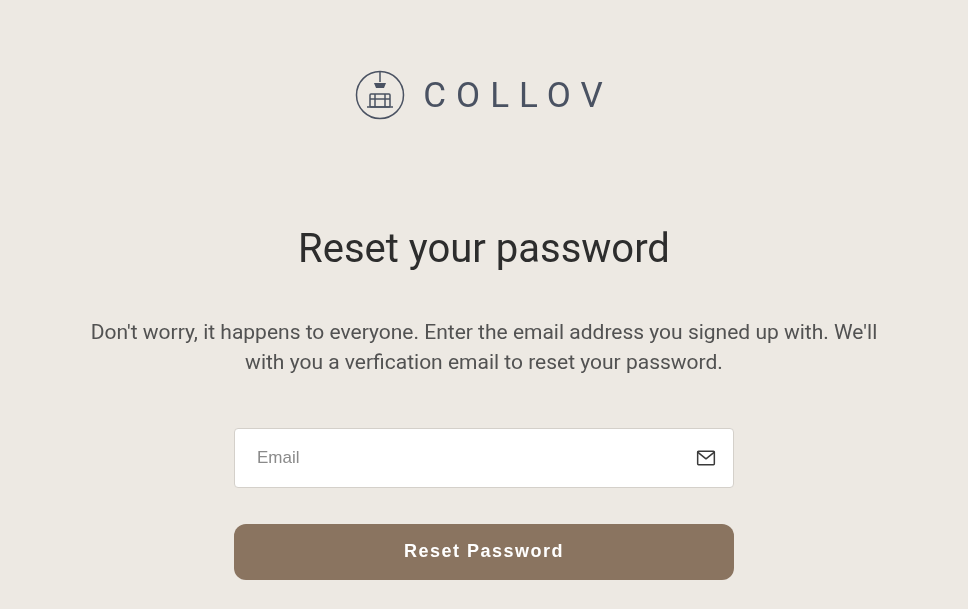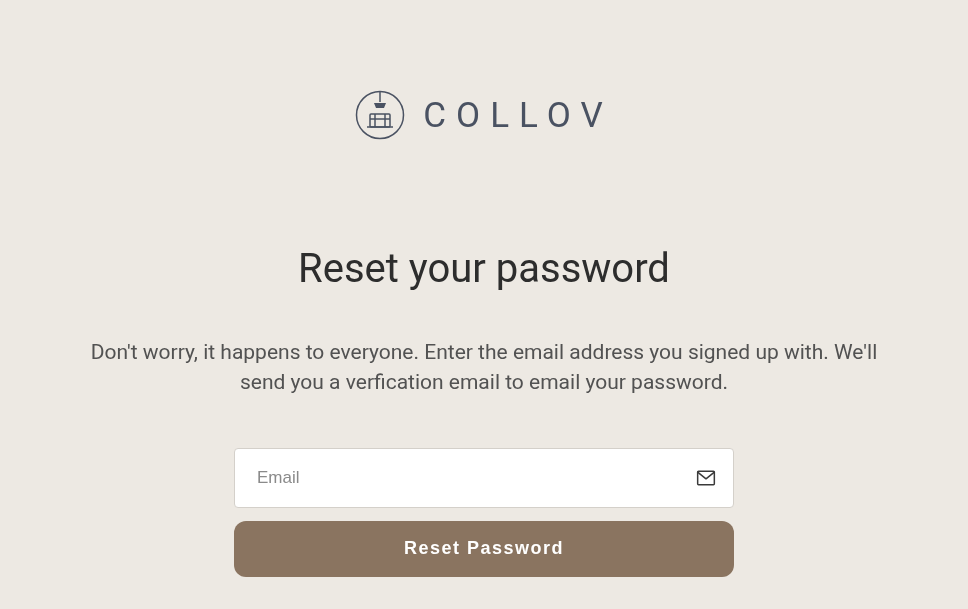--- a/index.html
+++ b/index.html
@@ -15,21 +15,20 @@
       display: flex;
       flex-direction: column;
       align-items: center;
       padding-top: 70px;
     }
     .logo-container {
       display: flex;
       align-items: center;
       gap: 18px;
       margin-bottom: 105px;
-      margin-top: 20px;
     }
     .logo-icon {
       width: 50px;
       height: 50px;
     }
     .logo-text {
       font-size: 35px;
       font-weight: 400;
       letter-spacing: 10px;
       color: #4a5262;
@@ -45,21 +44,21 @@
       color: #525252;
       text-align: center;
       line-height: 1.45;
       max-width: 810px;
       margin-bottom: 50px;
     }
     .form-container {
       width: 500px;
       display: flex;
       flex-direction: column;
-      gap: 13px;
+      gap: 36px;
       justify-content: flex-end;
     }
     .input-wrapper {
       position: relative;
       width: 100%;
     }
     .email-input {
       width: 100%;
       height: 60px;
       padding: 0 50px 0 22px;
@@ -110,21 +109,21 @@
       <line x1="12" y1="37" x2="38" y2="37"></line>
       <line x1="20" y1="24" x2="20" y2="37"></line>
       <line x1="30" y1="24" x2="30" y2="37"></line>
     </svg>
   </span>
   <span class="logo-text">COLLOV</span>
 </div>
 
 <h1 class="heading">Reset your password</h1>
 
-<p class="description">Don't worry, it happens to everyone. Enter the email address you signed up with. We'll send you a verfication email to email your password.</p>
+<p class="description">Don't worry, it happens to everyone. Enter the email address you signed up with. We'll with you a verfication email to reset your password.</p>
 
 <div class="form-container">
   <div class="input-wrapper">
     <input type="email" class="email-input" placeholder="Email" style="">
     <span class="mail-icon">
       <svg viewBox="0 0 24 24" fill="none" stroke="currentColor" stroke-width="1.8" stroke-linecap="round" stroke-linejoin="round">
         <rect x="2" y="4" width="20" height="16" rx="1"></rect>
         <polyline points="2,5 12,13 22,5"></polyline>
       </svg>
     </span>

